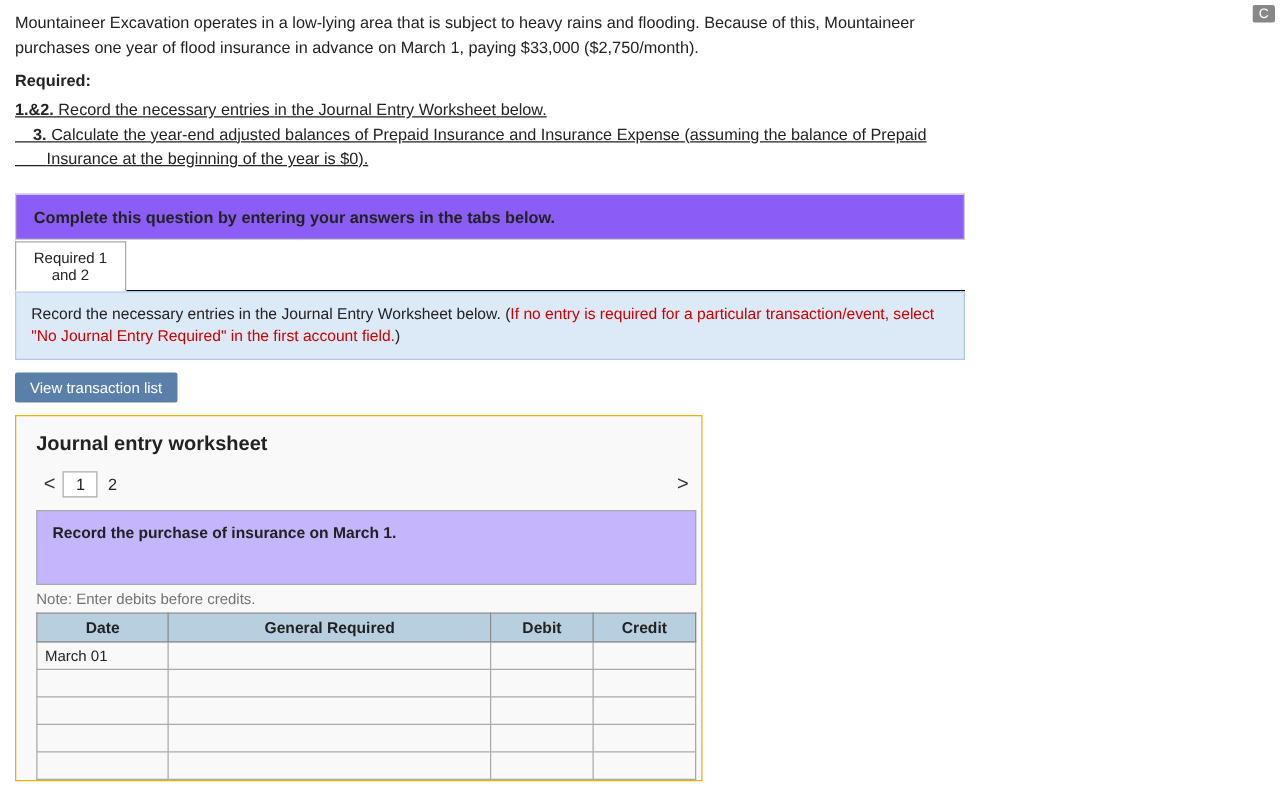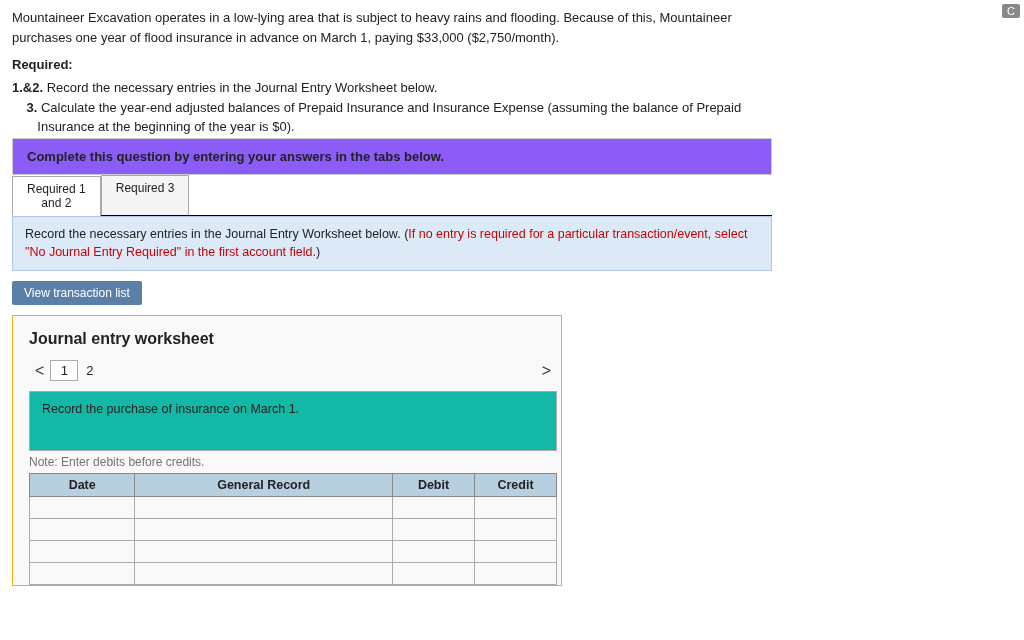--- a/index.html
+++ b/index.html
@@ -12,22 +12,23 @@
     }
     .intro-text {
       margin-bottom: 10px;
       line-height: 1.5;
     }
     .required-label {
       font-weight: bold;
       margin-bottom: 6px;
     }
     .instructions {
-      margin-bottom: 1px;
+      margin-bottom: 18px;
       line-height: 1.5;
+      text-decoration: underline;
     }
     .instructions .bold { font-weight: bold; }
     .complete-box {
       background: #8b5cf6;
       border: 1px solid #ccc;
       padding: 10px 14px;
       margin-bottom: 0;
       font-weight: bold;
       font-size: 13px;
       max-width: 760px;
@@ -111,25 +112,26 @@
     }
     .page-num {
       padding: 2px 8px;
       font-size: 13px;
     }
     .nav-right {
       margin-left: auto;
     }
     .description-box {
       border: 1px solid #aaa;
-      background: #14b8a6;
+      background: #c4b5fd;
       padding: 10px 12px;
       min-height: 60px;
       margin-bottom: 4px;
       font-size: 12.5px;
+      font-weight: bold;
     }
     .note-text {
       color: #737373;
       font-size: 12px;
       margin-bottom: 4px;
     }
     .journal-table {
       width: 100%;
       border-collapse: collapse;
       font-size: 12.5px;
@@ -190,21 +192,20 @@
 <div class="instructions">
   <span class="bold">1.&amp;2.</span><span> Record the necessary entries in the Journal Entry Worksheet below.</span><br>
   &nbsp;&nbsp;&nbsp;&nbsp;<span class="bold">3.</span><span> Calculate the year-end adjusted balances of Prepaid Insurance and Insurance Expense (assuming the balance of Prepaid</span><br>
   &nbsp;&nbsp;&nbsp;&nbsp;&nbsp;&nbsp;&nbsp;<span>Insurance at the beginning of the year is $0).</span>
 </div>
 
 <div class="complete-box">Complete this question by entering your answers in the tabs below.</div>
 
 <div class="tabs-container">
   <div class="tab active">Required 1<br>and 2</div>
-  <div class="tab">Required 3</div>
 </div>
 
 <div class="info-box">
   <span>Record the necessary entries in the Journal Entry Worksheet below. (</span><span class="red-text">If no entry is required for a particular transaction/event, select "No Journal Entry Required" in the first account field.</span><span>)</span>
 </div>
 
 <button class="view-btn">View transaction list</button>
 
 <div class="worksheet-container">
   <div class="worksheet-title">Journal entry worksheet</div>
@@ -217,27 +218,33 @@
   </div>
 
   <div class="description-box">Record the purchase of insurance on March 1.</div>
 
   <div class="note-text">Note: Enter debits before credits.</div>
 
   <table class="journal-table">
     <thead>
       <tr>
         <th class="date-col">Date</th>
-        <th class="journal-col">General Record</th>
+        <th class="journal-col">General Required</th>
         <th class="debit-col">Debit</th>
         <th class="credit-col">Credit</th>
       </tr>
     </thead>
     <tbody>
       <tr>
+        <td class="date-cell">March 01</td>
+        <td><input type="text" style=""></td>
+        <td><input type="text" style=""></td>
+        <td><input type="text" style=""></td>
+      </tr>
+      <tr>
         <td class="date-cell"></td>
         <td><input type="text" style=""></td>
         <td><input type="text" style=""></td>
         <td><input type="text" style=""></td>
       </tr>
       <tr>
         <td class="date-cell"></td>
         <td><input type="text" style=""></td>
         <td><input type="text" style=""></td>
         <td><input type="text" style=""></td>

